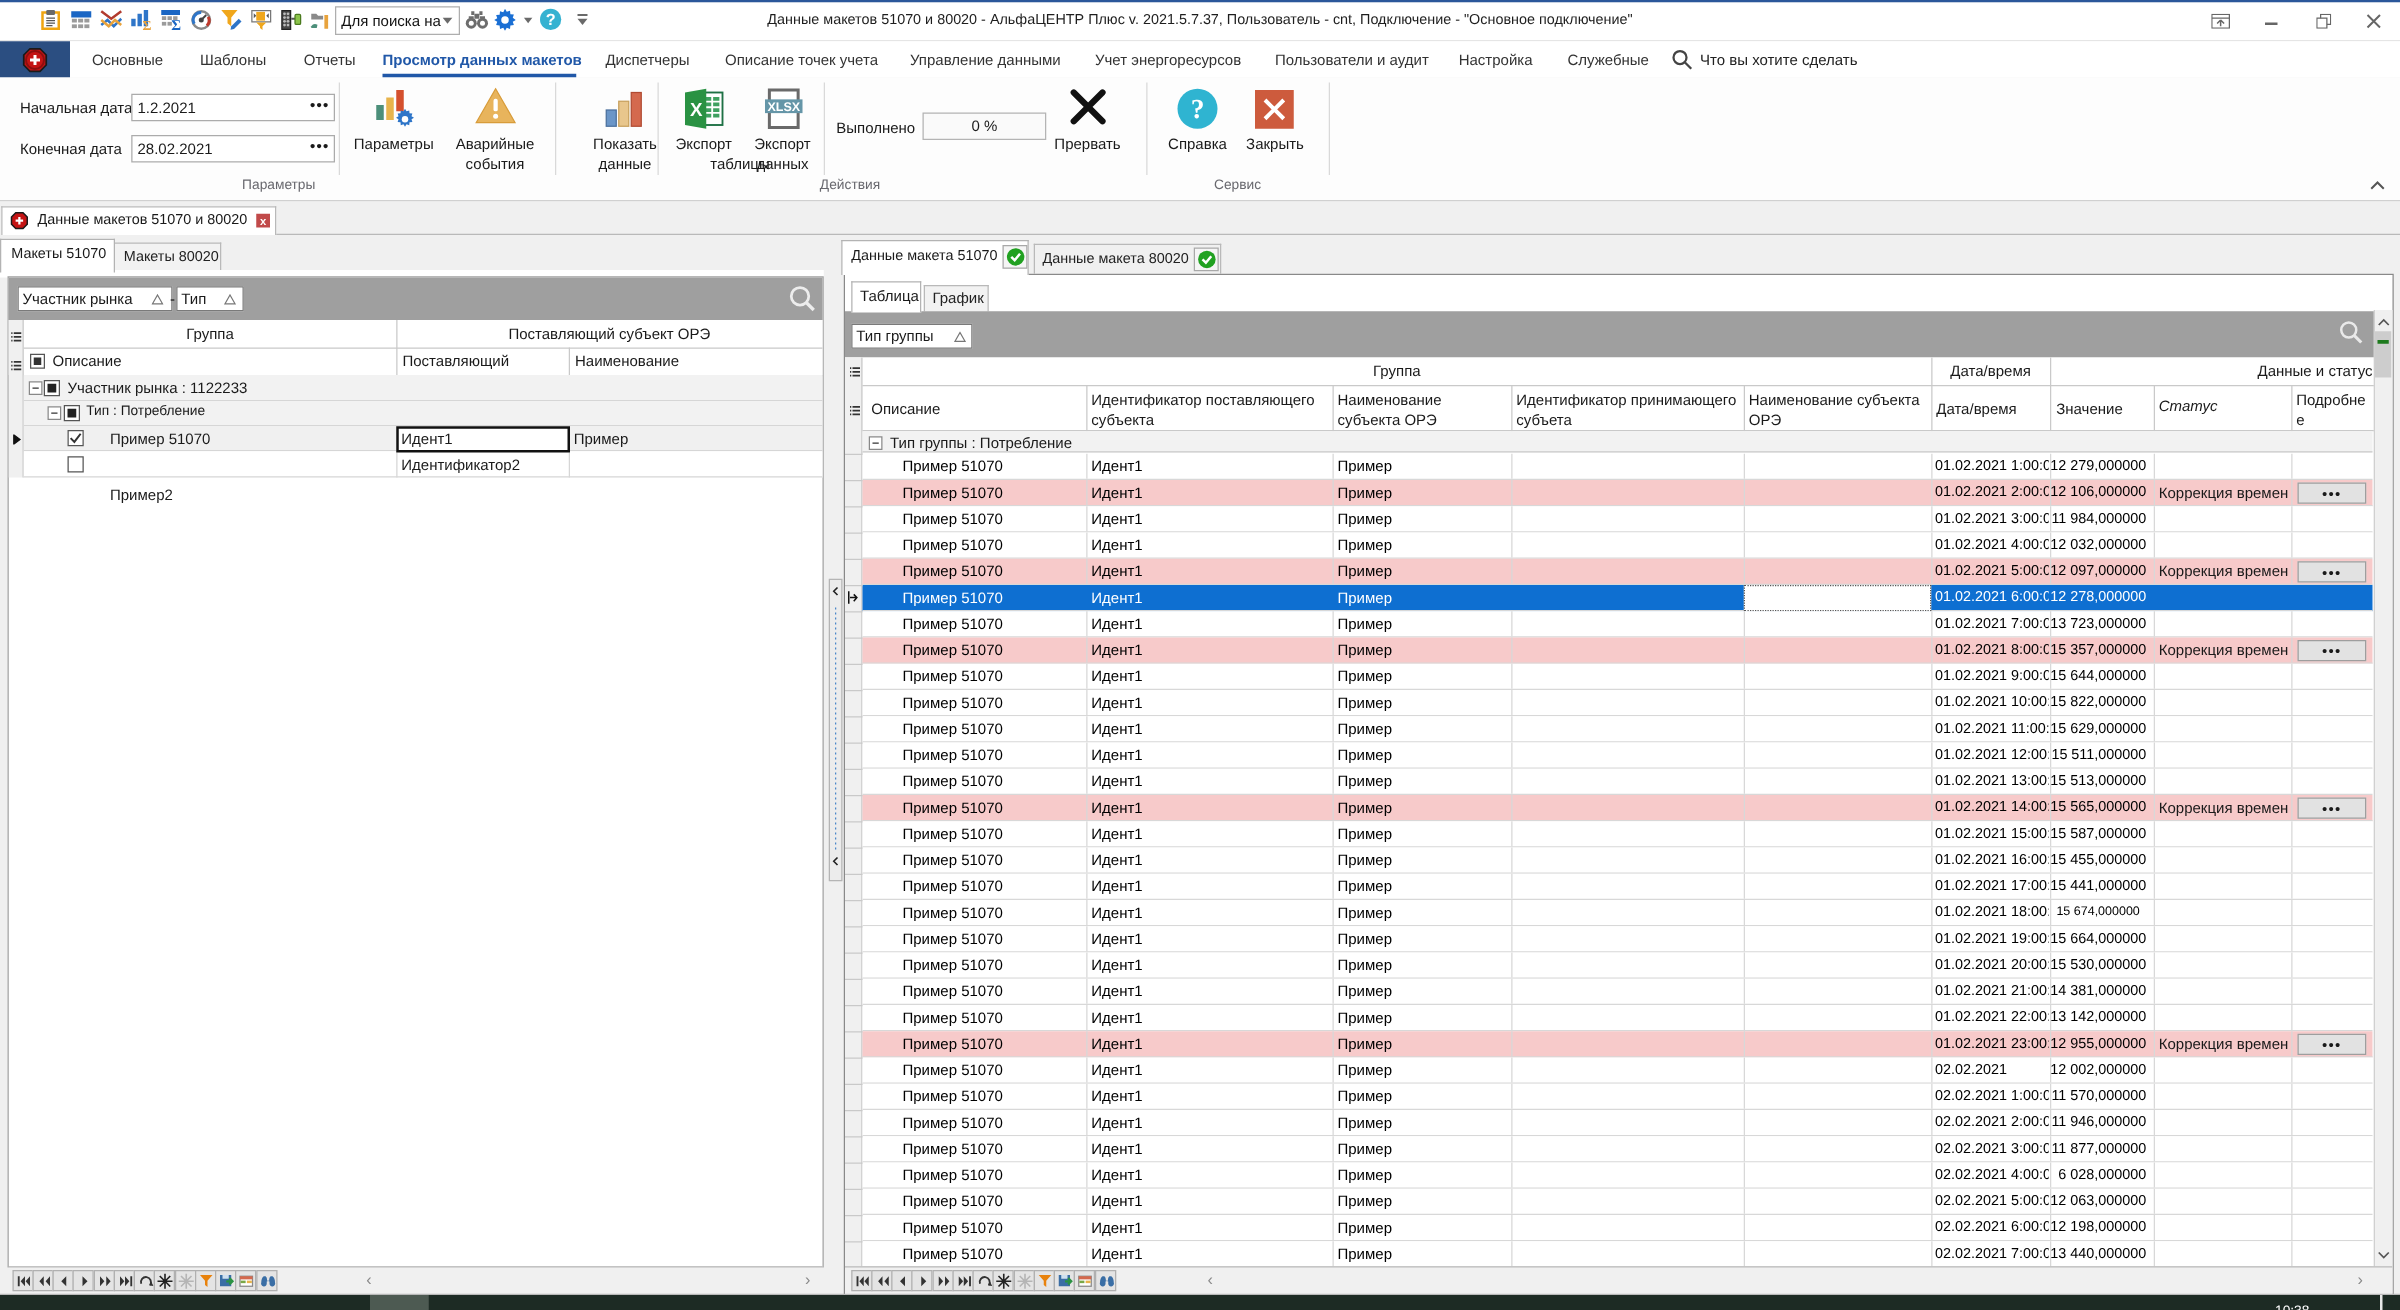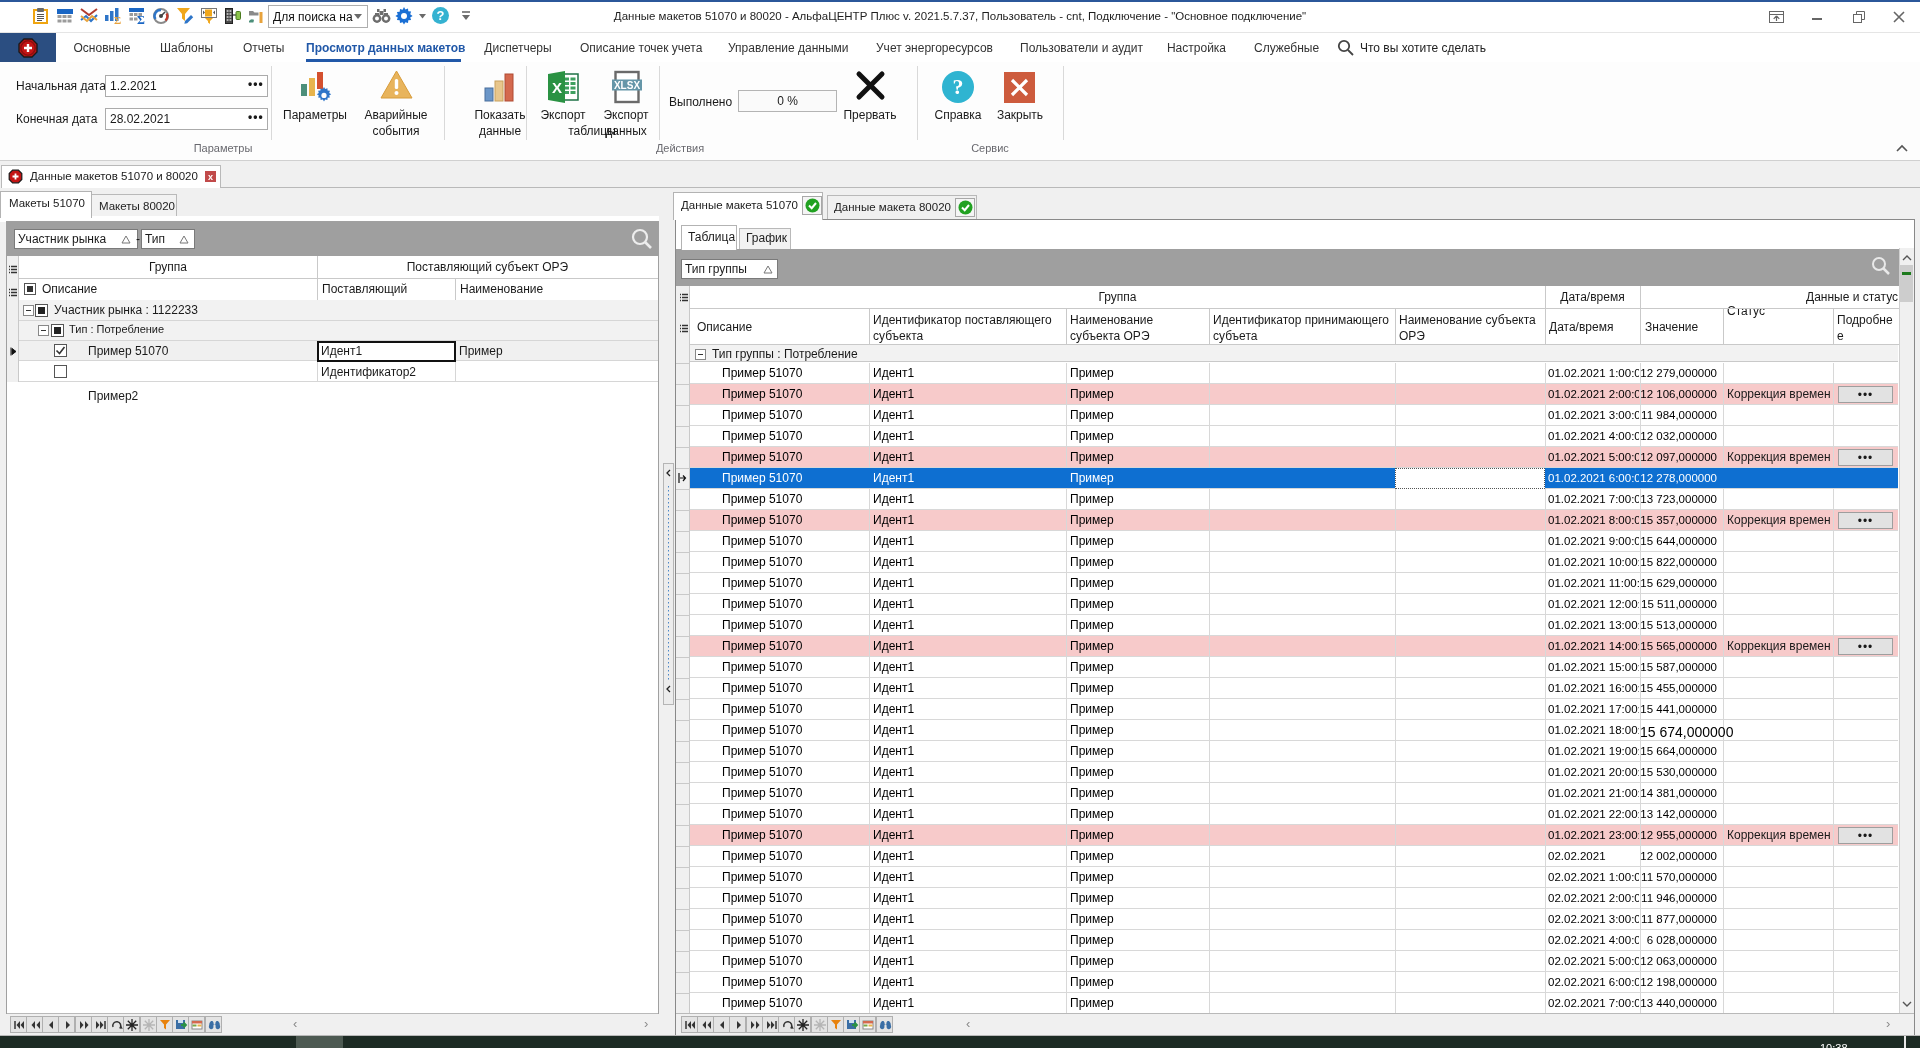--- a/index.html
+++ b/index.html
@@ -426,21 +426,21 @@
 <div class="tx" style="left:690px;top:290px;width:855px;text-align:center;font-size:12px;">Группа</div>
 <div class="tx" style="left:1545px;top:290px;width:95px;text-align:center;font-size:12px;">Дата/время</div>
 <div class="tx" style="left:1640px;top:290px;width:258px;text-align:right;font-size:12px;">Данные и статус</div>
 <div class="tx" style="left:697px;top:320px;font-size:12px;">Описание</div>
 <div class="abs" style="left:873px;top:312px;width:189px;font-size:12px;line-height:16px;overflow:hidden;height:32px;word-break:break-word;">Идентификатор поставляющего субъекта</div>
 <div class="abs" style="left:1070px;top:312px;width:135px;font-size:12px;line-height:16px;overflow:hidden;height:32px;word-break:break-word;">Наименование субъекта ОРЭ</div>
 <div class="abs" style="left:1213px;top:312px;width:178px;font-size:12px;line-height:16px;overflow:hidden;height:32px;word-break:break-word;">Идентификатор принимающего субъета</div>
 <div class="abs" style="left:1399px;top:312px;width:142px;font-size:12px;line-height:16px;overflow:hidden;height:32px;word-break:break-word;">Наименование субъекта ОРЭ</div>
 <div class="tx" style="left:1549px;top:320px;font-size:12px;">Дата/время</div>
 <div class="tx" style="left:1645px;top:320px;font-size:12px;">Значение</div>
-<div class="tx" style="left:1727px;top:304px;font-size:12px;">Статус</div>
+<div class="tx" style="left:1727px;top:318px;font-size:12px;font-style:italic;">Статус</div>
 <div class="abs" style="left:1837px;top:312px;width:57px;font-size:12px;line-height:16px;overflow:hidden;height:32px;word-break:break-word;">Подробнее</div>
 <div class="abs" style="left:1545px;top:286px;width:1px;height:22px;background:#c9c9c9;"></div>
 <div class="abs" style="left:1640px;top:286px;width:1px;height:22px;background:#c9c9c9;"></div>
 <div class="abs" style="left:869px;top:308px;width:1px;height:37px;background:#c9c9c9;"></div>
 <div class="abs" style="left:1066px;top:308px;width:1px;height:37px;background:#c9c9c9;"></div>
 <div class="abs" style="left:1209px;top:308px;width:1px;height:37px;background:#c9c9c9;"></div>
 <div class="abs" style="left:1395px;top:308px;width:1px;height:37px;background:#c9c9c9;"></div>
 <div class="abs" style="left:1545px;top:308px;width:1px;height:37px;background:#c9c9c9;"></div>
 <div class="abs" style="left:1640px;top:308px;width:1px;height:37px;background:#c9c9c9;"></div>
 <div class="abs" style="left:1723px;top:308px;width:1px;height:37px;background:#c9c9c9;"></div>
@@ -708,21 +708,21 @@
 <div class="abs" style="left:1209px;top:720px;width:1px;height:20px;background:#d8d8d8;"></div>
 <div class="abs" style="left:1395px;top:720px;width:1px;height:20px;background:#d8d8d8;"></div>
 <div class="abs" style="left:1545px;top:720px;width:1px;height:20px;background:#d8d8d8;"></div>
 <div class="abs" style="left:1640px;top:720px;width:1px;height:20px;background:#d8d8d8;"></div>
 <div class="abs" style="left:1723px;top:720px;width:1px;height:20px;background:#d8d8d8;"></div>
 <div class="abs" style="left:1833px;top:720px;width:1px;height:20px;background:#d8d8d8;"></div>
 <div class="tx" style="left:722px;top:723px;font-size:12px;color:#000;">Пример 51070</div>
 <div class="tx" style="left:873px;top:723px;font-size:12px;color:#000;">Идент1</div>
 <div class="tx" style="left:1070px;top:723px;font-size:12px;color:#000;">Пример</div>
 <div class="abs" style="left:1548px;top:724px;width:91px;overflow:hidden;white-space:nowrap;font-size:11.5px;color:#000;">01.02.2021 18:00:00</div>
-<div class="abs" style="left:1640px;top:724px;width:77px;text-align:right;font-size:14px;white-space:nowrap;color:#000;">15 674,000000</div>
+<div class="abs" style="left:1640px;top:724px;width:77px;text-align:center;font-size:10px;white-space:nowrap;color:#000;">15 674,000000</div>
 <div class="abs" style="left:690px;top:741px;width:1208px;height:21px;background:#fff;border-bottom:1px solid #d8d8d8;"></div>
 <div class="abs" style="left:869px;top:741px;width:1px;height:20px;background:#d8d8d8;"></div>
 <div class="abs" style="left:1066px;top:741px;width:1px;height:20px;background:#d8d8d8;"></div>
 <div class="abs" style="left:1209px;top:741px;width:1px;height:20px;background:#d8d8d8;"></div>
 <div class="abs" style="left:1395px;top:741px;width:1px;height:20px;background:#d8d8d8;"></div>
 <div class="abs" style="left:1545px;top:741px;width:1px;height:20px;background:#d8d8d8;"></div>
 <div class="abs" style="left:1640px;top:741px;width:1px;height:20px;background:#d8d8d8;"></div>
 <div class="abs" style="left:1723px;top:741px;width:1px;height:20px;background:#d8d8d8;"></div>
 <div class="abs" style="left:1833px;top:741px;width:1px;height:20px;background:#d8d8d8;"></div>
 <div class="tx" style="left:722px;top:744px;font-size:12px;color:#000;">Пример 51070</div>

